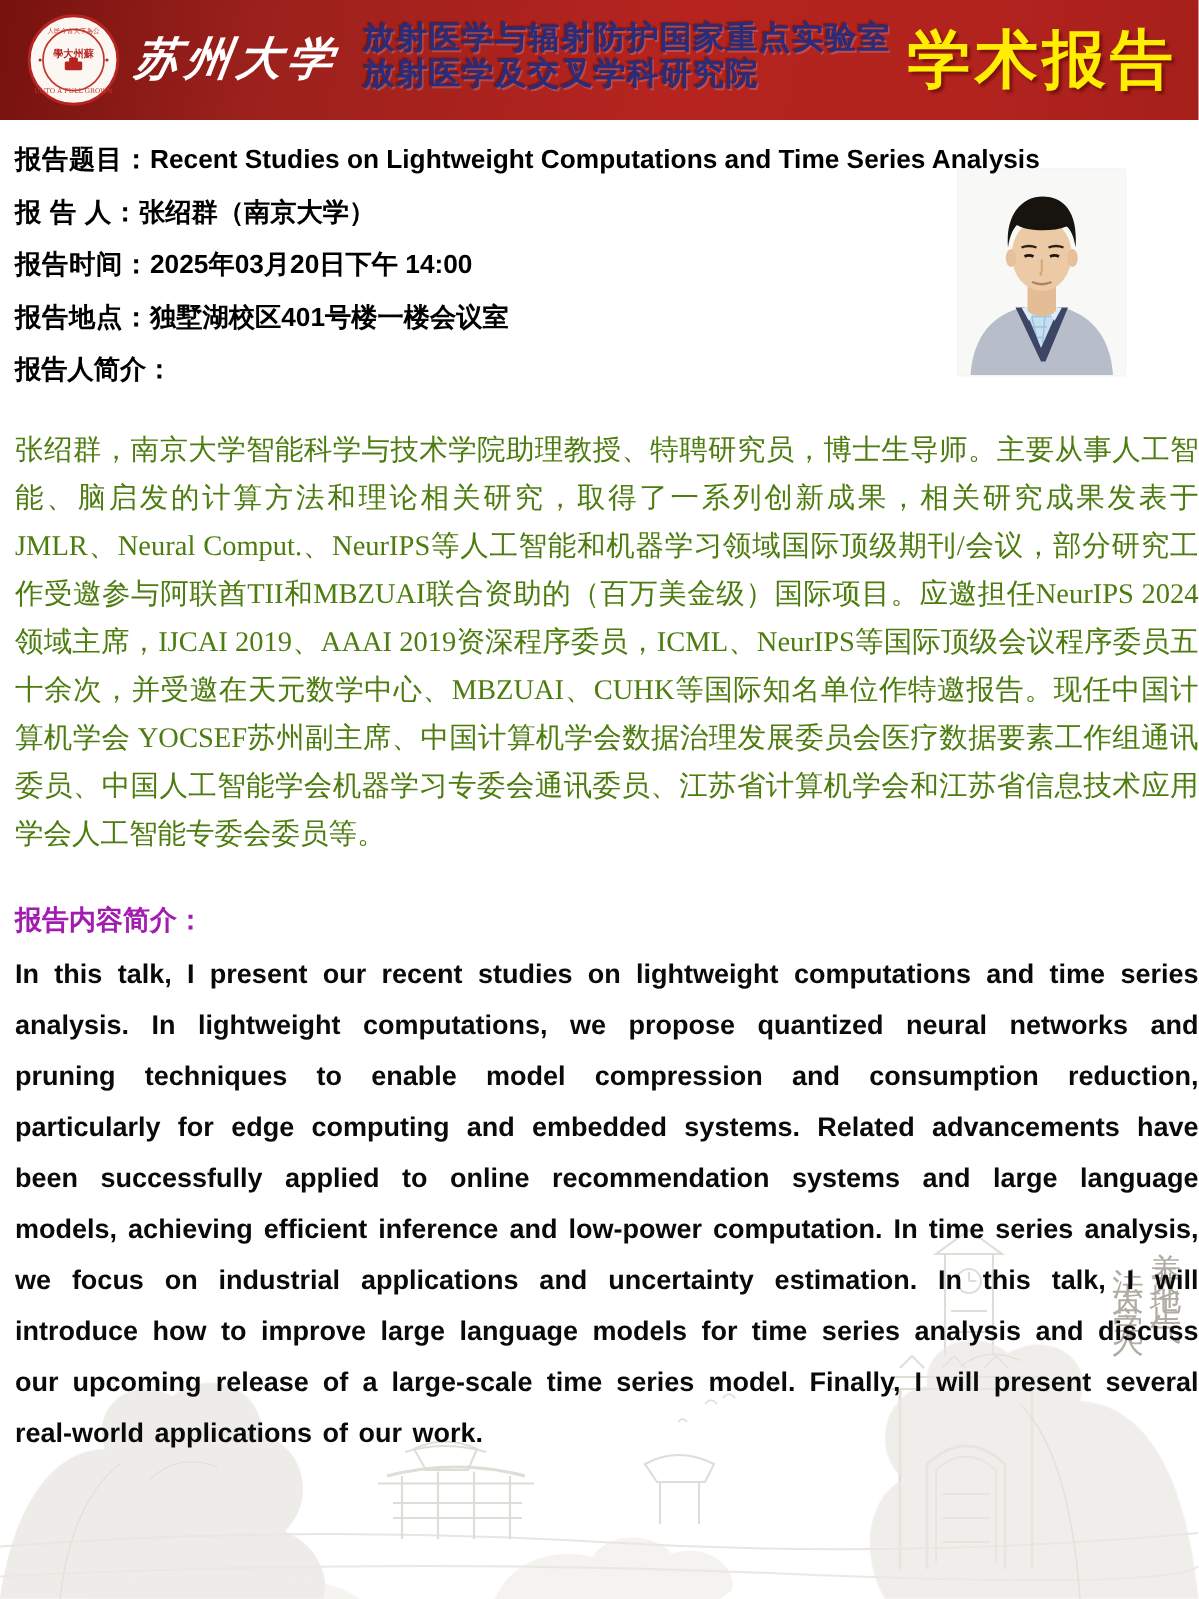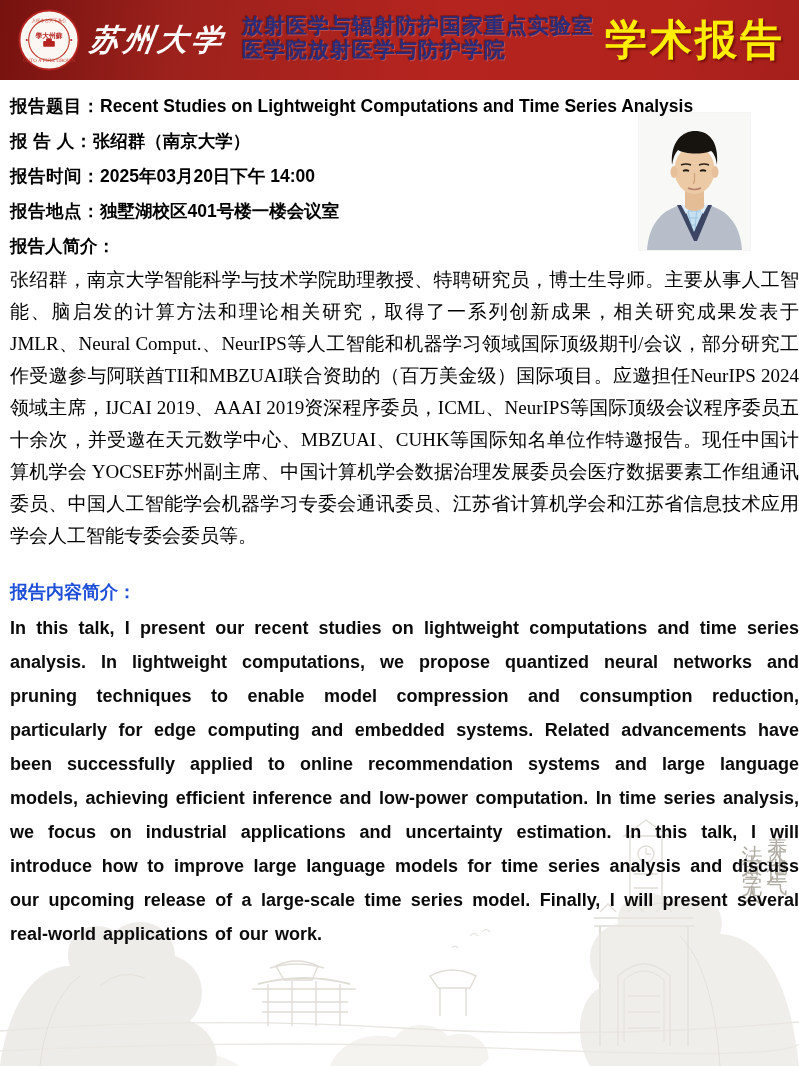--- a/index.html
+++ b/index.html
@@ -71,34 +71,34 @@
   }
   .info-line {
     font-weight: bold;
     font-size: 17.5px;
     line-height: 35px;
     color: #000;
     white-space: nowrap;
   }
   .info-label { letter-spacing: 0.5px; }
   .bio-text {
-    margin-top: 0;
+    margin-top: 21px;
     font-family: "Liberation Serif", serif;
     font-size: 19px;
     line-height: 32px;
-    color: #000000;
+    color: #4d7c0f;
     text-align: justify;
     text-justify: inter-ideograph;
   }
   .section-heading {
     margin-top: 23px;
     font-weight: bold;
     font-size: 18px;
     line-height: 34px;
-    color: #1d4ed8;
+    color: #a21caf;
   }
   .abstract-text {
     margin-top: 2px;
     font-weight: bold;
     font-size: 18px;
     line-height: 34px;
     color: #0a0a0a;
     text-align: justify;
     word-spacing: 2px;
   }
@@ -163,21 +163,21 @@
         </g>
         <circle cx="9" cy="32" r="1.1" fill="#b5241f"></circle>
         <circle cx="55" cy="32" r="1.1" fill="#b5241f"></circle>
       </svg>
       <div class="uni-name">
         <div class="uni-cn">苏州大学</div>
       </div>
     </div>
     <div class="dept-lines">
       <div class="dept-line">放射医学与辐射防护国家重点实验室</div>
-      <div class="dept-line">医学院放射医学与防护学院</div>
+      <div class="dept-line">放射医学及交叉学科研究院</div>
     </div>
     <div class="badge">学术报告</div>
   </div>
 
   <div class="photo">
     <svg viewBox="0 0 111 137" aria-hidden="true">
       <rect x="0" y="0" width="111" height="137" fill="#f8f8f7"></rect>
 
       <path d="M8,137 C10,108 26,96 42,92 L69,92 C85,96 101,108 103,137 Z" fill="#b7bdc9"></path>
 

